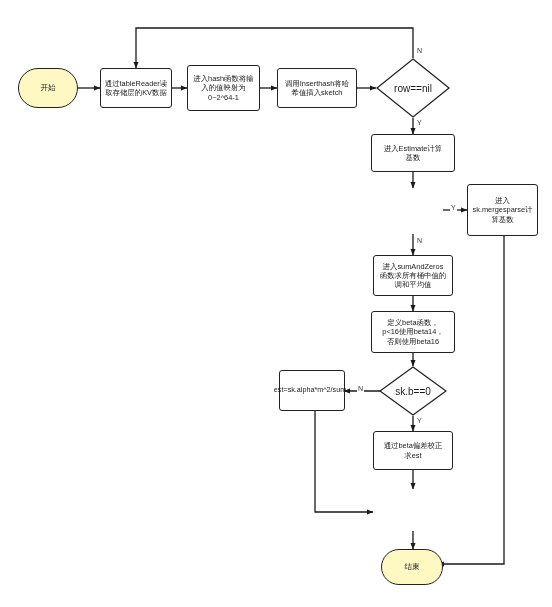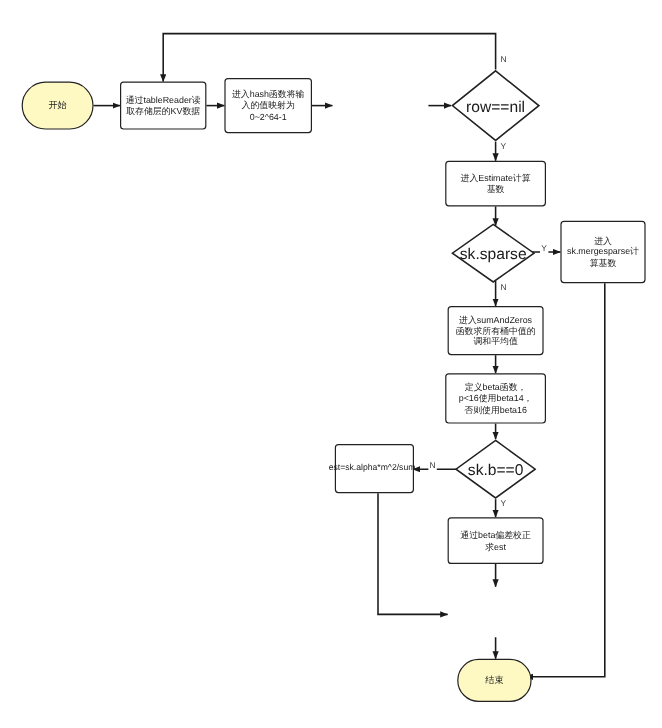--- a/index.html
+++ b/index.html
@@ -66,21 +66,21 @@
   }
   .diamond-label {
     position: absolute;
     left: 0;
     top: 0;
     width: 100%;
     height: 100%;
     display: flex;
     align-items: center;
     justify-content: center;
-    font-size: 13px;
+    font-size: 10px;
     color: #1a1a1a;
     text-align: center;
   }
   .edge-label {
     position: absolute;
     font-size: 7px;
     color: #333333;
     font-family: "Liberation Sans", "DejaVu Sans", sans-serif;
     background: #ffffff;
     padding: 0 1px;
@@ -138,37 +138,33 @@
 
   <div class="node terminal" style="left:18px; top:68px; width:60px; height:40px;">开始</div>
 
   <div class="node proc" style="left:100px; top:68px; width:72px; height:40px;">通过tableReader读
 取存储层的KV数据</div>
 
   <div class="node proc" style="left:187px; top:65px; width:73px; height:46px;">进入hash函数将输
 入的值映射为
 0~2^64-1</div>
 
+  <div class="node proc" style="left:277px; top:68px; width:80px; height:40px;">调用Inserthash将哈
+希值插入sketch</div>
 
   <div class="diamond-wrap" style="left:376px; top:58px; width:74px; height:60px;">
     <svg width="74" height="60" viewBox="0 0 74 60" xmlns="http://www.w3.org/2000/svg">
       <polygon points="37,1 73,30 37,59 1,30" fill="#ffffff" stroke="#222222" stroke-width="1.3"></polygon>
     </svg>
     <div class="diamond-label">row==nil</div>
   </div>
 
   <div class="node proc" style="left:371px; top:134px; width:84px; height:38px;">进入Estimate计算
 基数</div>
 
-  <div class="diamond-wrap" style="left:376px; top:186px; width:70px; height:50px;">
-    <svg width="70" height="50" viewBox="0 0 70 50" xmlns="http://www.w3.org/2000/svg">
-      <polygon points="35,1 69,25 35,49 1,25" fill="#ffffff" stroke="#222222" stroke-width="1.3"></polygon>
-    </svg>
-    <div class="diamond-label">sk.sparse</div>
-  </div>
 
   <div class="node proc" style="left:373px; top:255px; width:80px; height:41px;">进入sumAndZeros
 函数求所有桶中值的
 调和平均值</div>
 
   <div class="node proc" style="left:467px; top:184px; width:71px; height:52px;">进入
 sk.mergesparse计
 算基数</div>
 
   <div class="node proc" style="left:371px; top:311px; width:84px; height:42px;">定义beta函数，

